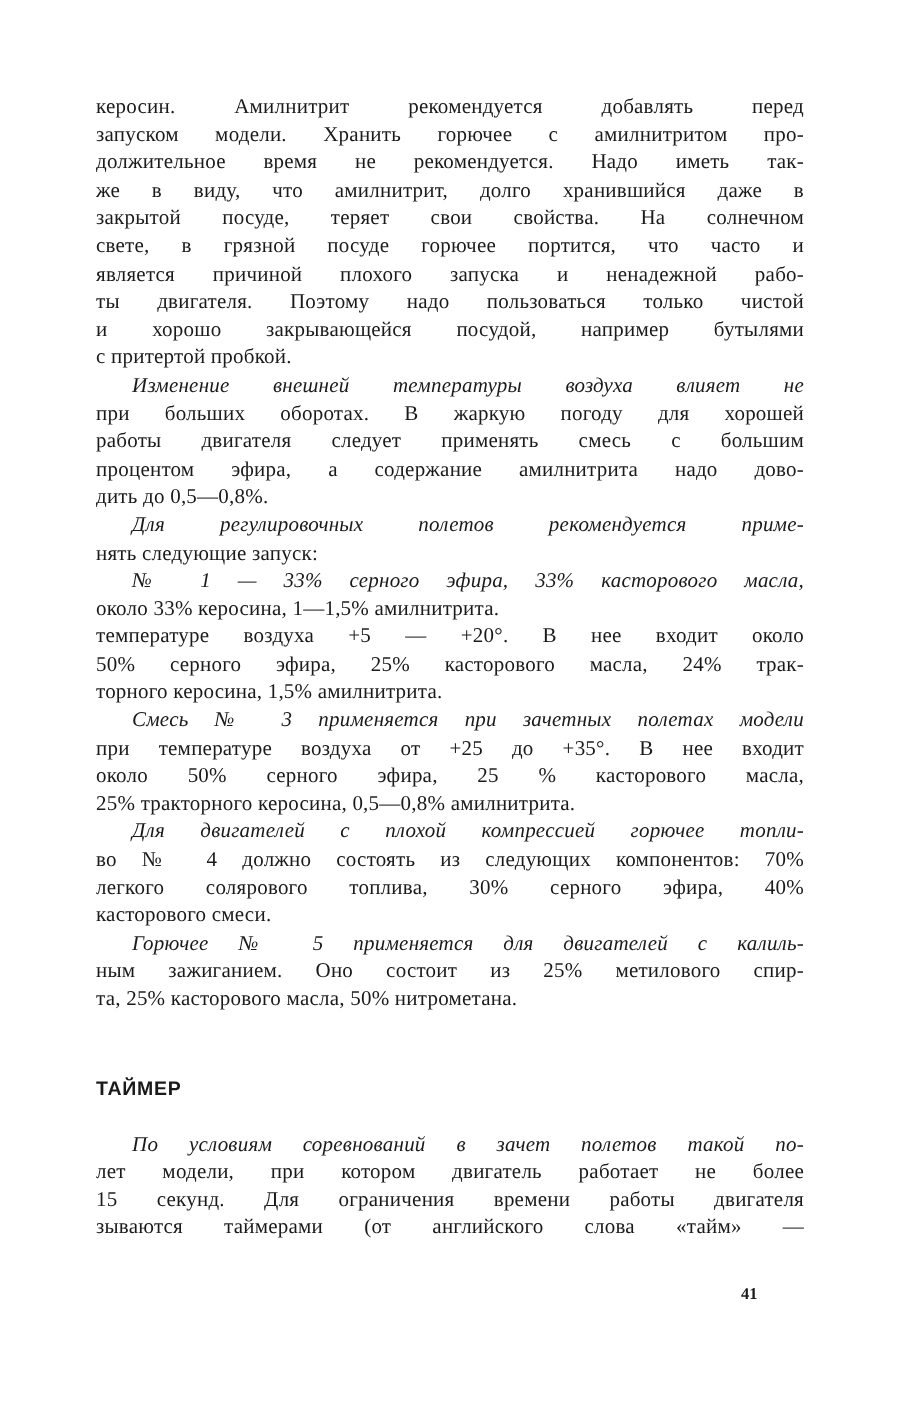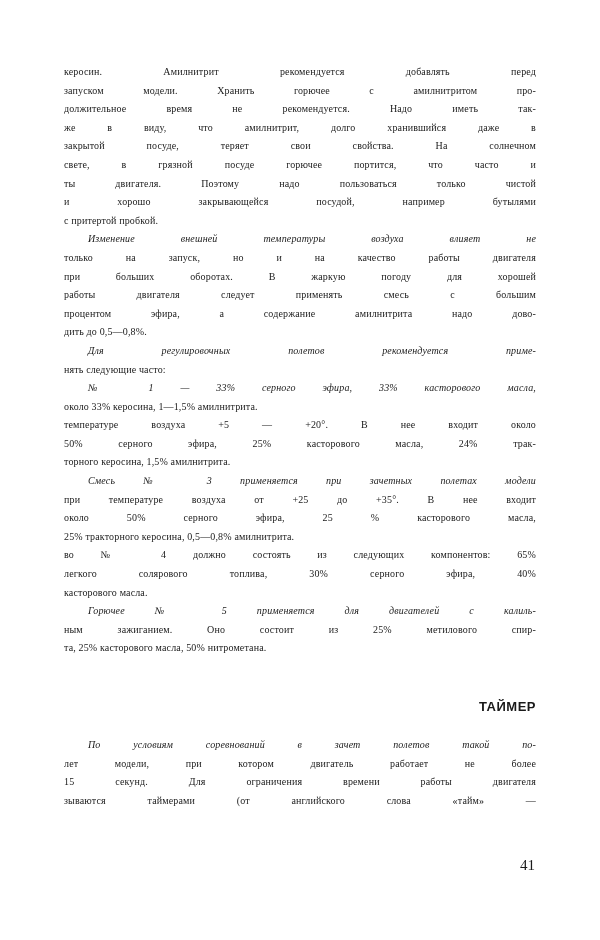--- a/index.html
+++ b/index.html
@@ -2,66 +2,66 @@
 <html><head>
 <meta charset="utf-8">
 <style>
   html, body { margin: 0; padding: 0; }
   body {
     width: 600px; height: 940px; background: #ffffff; position: relative; overflow: hidden;
     font-family: "Liberation Serif", "DejaVu Serif", serif; color: #1a1a1a;
   }
   .page { position: absolute; left: 64px; top: 63px; width: 472px; }
   .line {
-    display: block; height: 18.6px; line-height: 18.6px; font-size: 10px;
+    display: block; height: 18.6px; line-height: 18.6px; font-size: 14px;
     white-space: nowrap; text-align: justify; text-align-last: justify;
     letter-spacing: 0.15px;
   }
   .line.last { text-align-last: left; }
   .line.indent { padding-left: 24px; font-style: italic; }
   .heading {
-    display: block; text-align: right; font-family: "Liberation Sans", "DejaVu Sans", sans-serif;
+    display: block; text-align: left; font-family: "Liberation Sans", "DejaVu Sans", sans-serif;
     font-weight: bold; font-size: 13px; letter-spacing: 0.5px; height: 18px; line-height: 18px;
   }
   .gap-before-heading { height: 40px; }
   .gap-after-heading { height: 20px; }
   .page-number {
-    position: absolute; left: 520px; top: 857px; font-size: 15px; font-weight: normal;
+    position: absolute; left: 494px; top: 857px; font-size: 11px; font-weight: bold;
     font-family: "Liberation Serif", serif;
   }
 </style>
 </head>
 <body>
 
 <div class="page">
 
   <div>
     <span class="line">керосин. Амилнитрит рекомендуется добавлять перед</span>
     <span class="line">запуском модели. Хранить горючее с амилнитритом про-</span>
     <span class="line">должительное время не рекомендуется. Надо иметь так-</span>
     <span class="line">же в виду, что амилнитрит, долго хранившийся даже в</span>
     <span class="line">закрытой посуде, теряет свои свойства. На солнечном</span>
     <span class="line">свете, в грязной посуде горючее портится, что часто и</span>
+    <span class="line">является причиной плохого запуска и ненадежной рабо-</span>
     <span class="line">ты двигателя. Поэтому надо пользоваться только чистой</span>
     <span class="line">и хорошо закрывающейся посудой, например бутылями</span>
     <span class="line last">с притертой пробкой.</span>
   </div>
 
   <div>
     <span class="line indent">Изменение внешней температуры воздуха влияет не</span>
-    <span class="line">только на запуск, но и на качество работы двигателя</span>
     <span class="line">при больших оборотах. В жаркую погоду для хорошей</span>
     <span class="line">работы двигателя следует применять смесь с большим</span>
     <span class="line">процентом эфира, а содержание амилнитрита надо дово-</span>
     <span class="line last">дить до 0,5—0,8%.</span>
   </div>
 
   <div>
     <span class="line indent">Для регулировочных полетов рекомендуется приме-</span>
-    <span class="line last">нять следующие часто:</span>
+    <span class="line last">нять следующие запуск:</span>
   </div>
 
   <div>
     <span class="line indent">№ 1 — 33% серного эфира, 33% касторового масла,</span>
     <span class="line last">около 33% керосина, 1—1,5% амилнитрита.</span>
   </div>
 
   <div>
     <span class="line">температуре воздуха +5 — +20°. В нее входит около</span>
     <span class="line">50% серного эфира, 25% касторового масла, 24% трак-</span>
@@ -69,23 +69,24 @@
   </div>
 
   <div>
     <span class="line indent">Смесь № 3 применяется при зачетных полетах модели</span>
     <span class="line">при температуре воздуха от +25 до +35°. В нее входит</span>
     <span class="line">около 50% серного эфира, 25 % касторового масла,</span>
     <span class="line last">25% тракторного керосина, 0,5—0,8% амилнитрита.</span>
   </div>
 
   <div>
-    <span class="line">во № 4 должно состоять из следующих компонентов: 65%</span>
+    <span class="line indent">Для двигателей с плохой компрессией горючее топли-</span>
+    <span class="line">во № 4 должно состоять из следующих компонентов: 70%</span>
     <span class="line">легкого солярового топлива, 30% серного эфира, 40%</span>
-    <span class="line last">касторового масла.</span>
+    <span class="line last">касторового смеси.</span>
   </div>
 
   <div>
     <span class="line indent">Горючее № 5 применяется для двигателей с калиль-</span>
     <span class="line">ным зажиганием. Оно состоит из 25% метилового спир-</span>
     <span class="line last">та, 25% касторового масла, 50% нитрометана.</span>
   </div>
 
   <div class="gap-before-heading"></div>
   <span class="heading">ТАЙМЕР</span>

